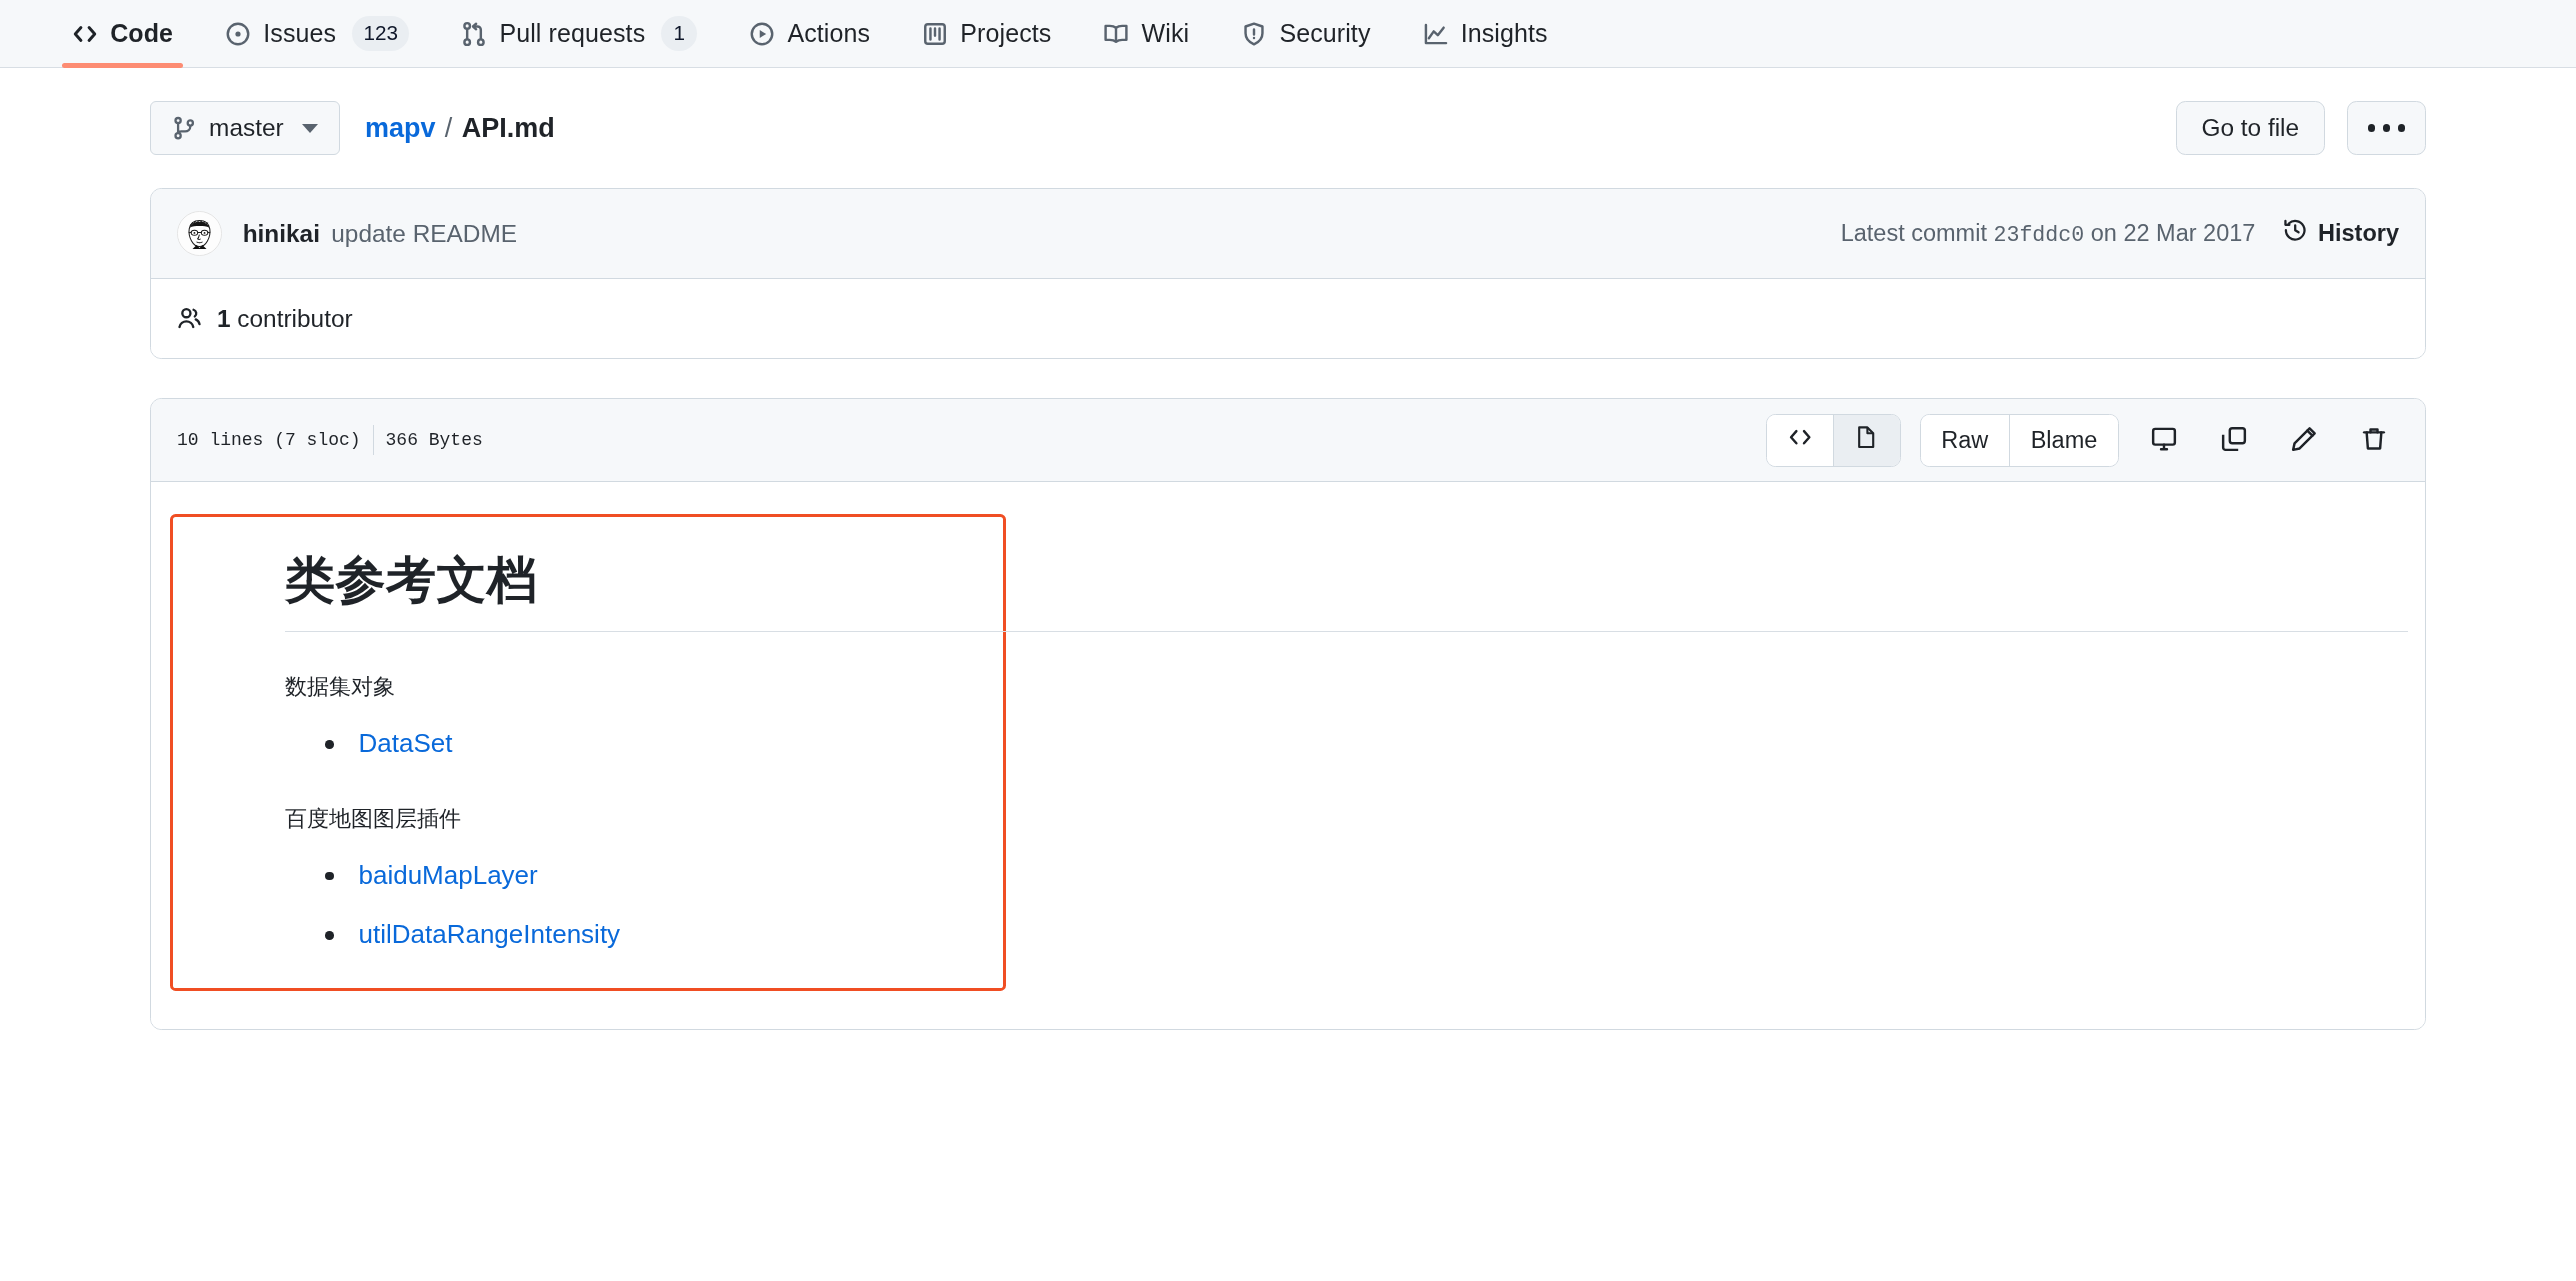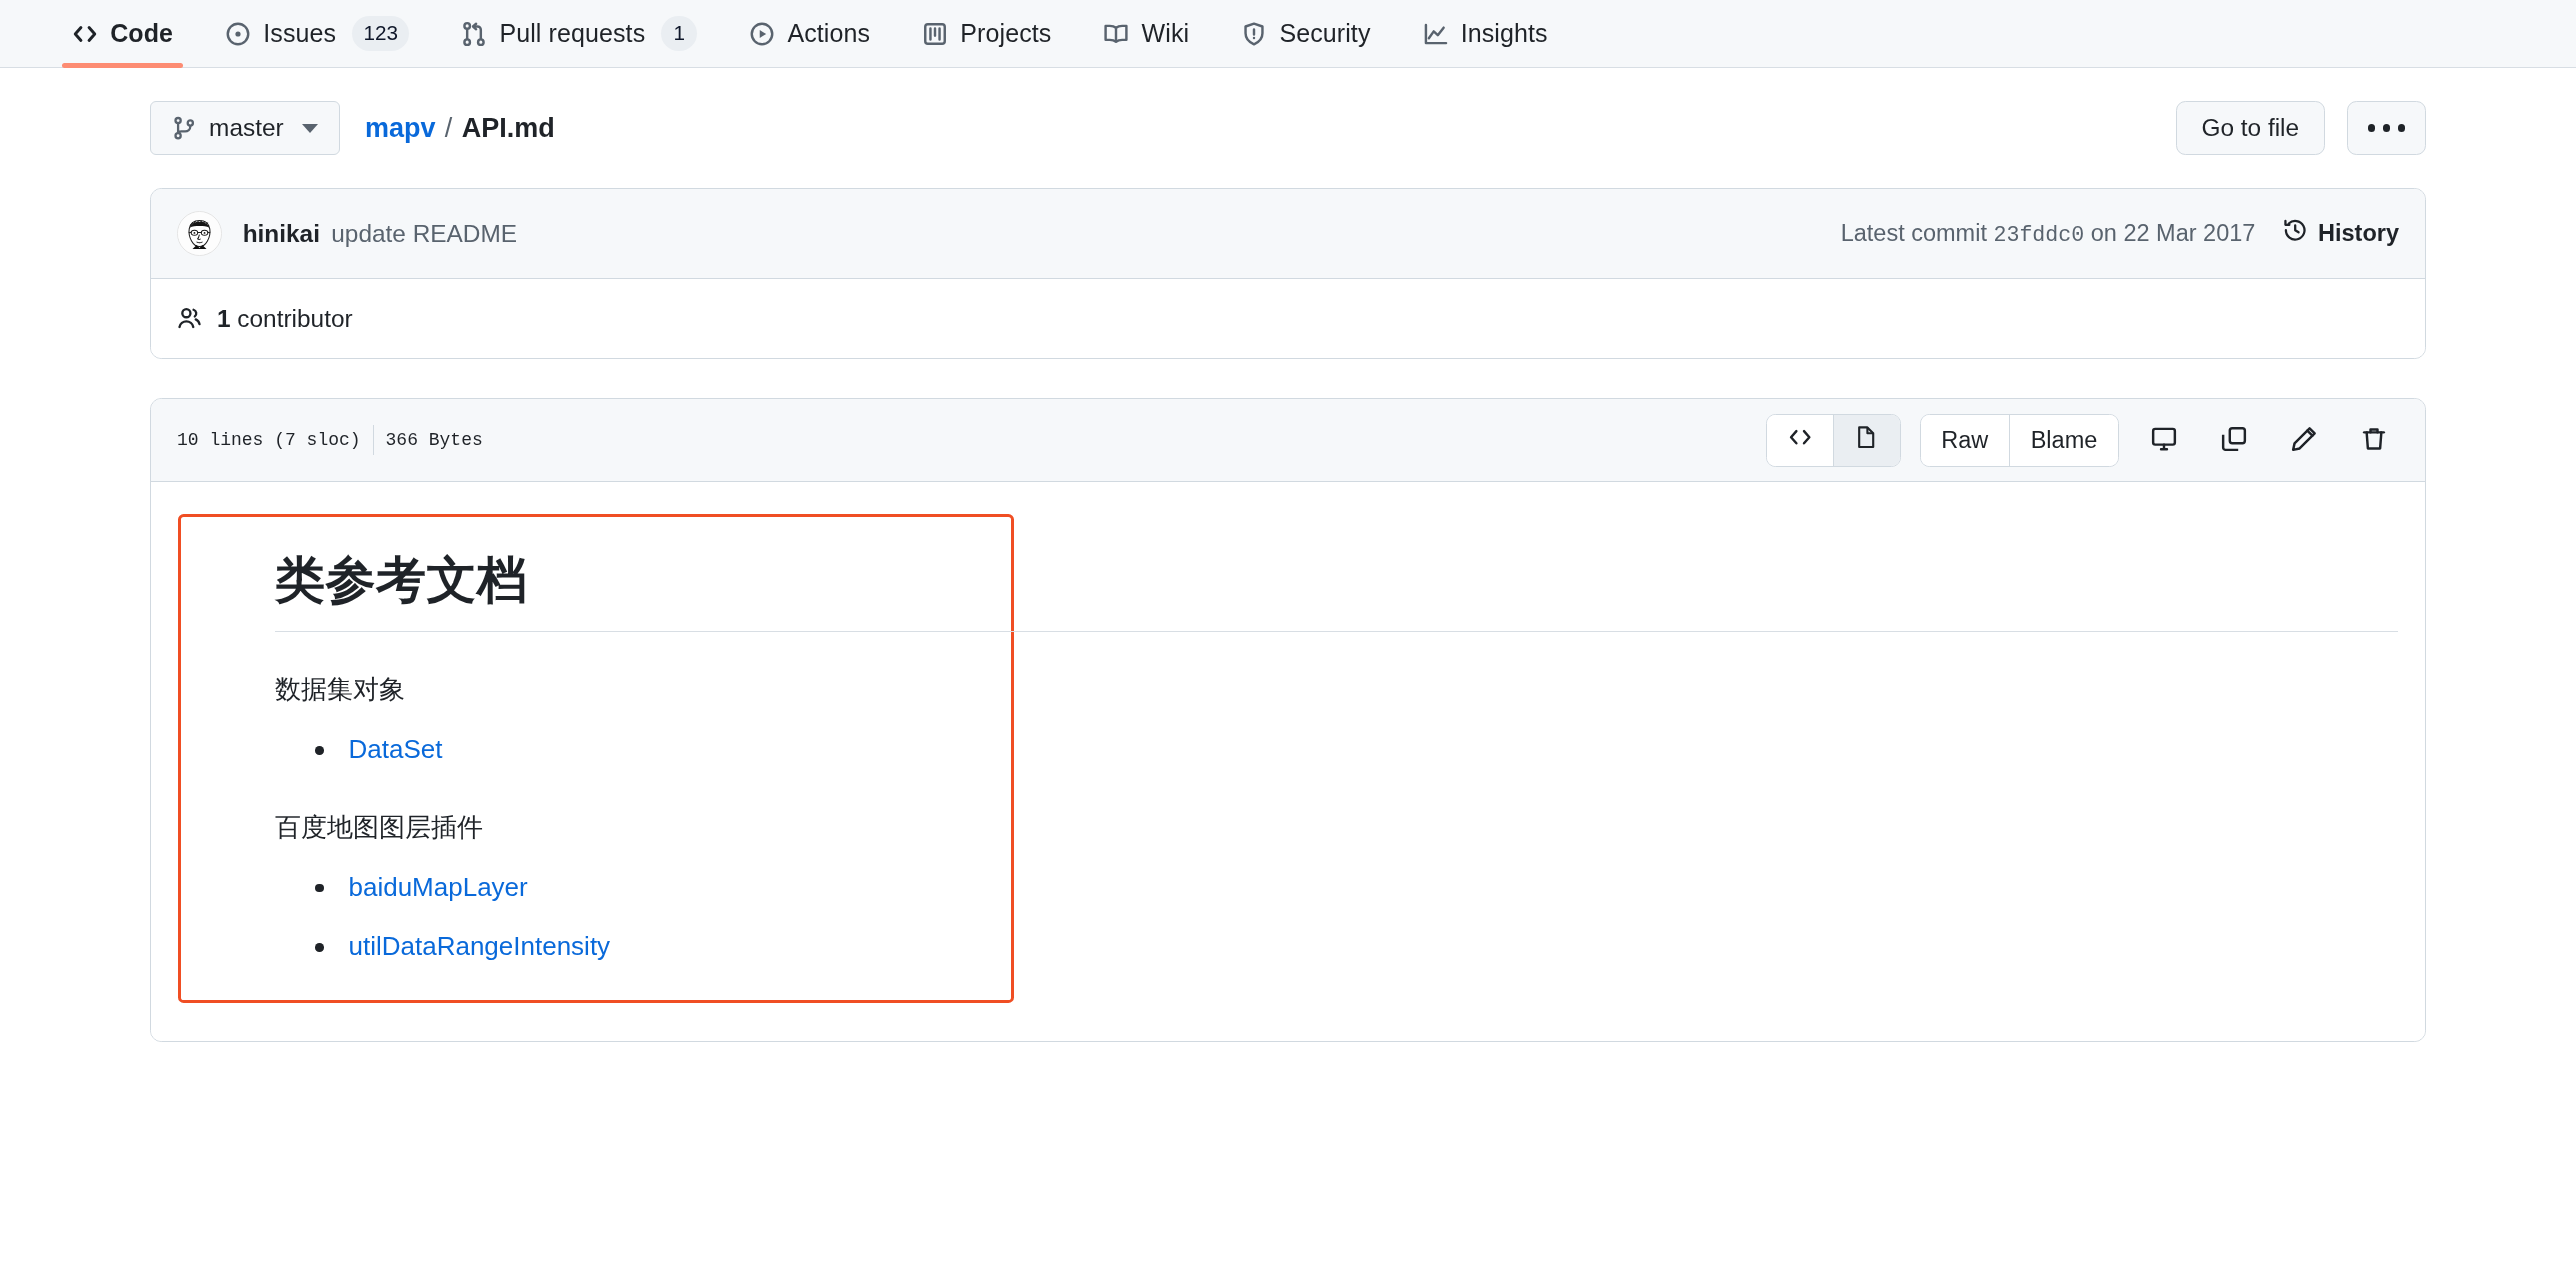--- a/index.html
+++ b/index.html
@@ -234,25 +234,25 @@
     align-items: center;
     justify-content: center;
     color: #1f2328;
     cursor: pointer;
     border-radius: 7.5px;
   }
 
   
   .markdown-wrap { padding: 32px 0 38px 0; background:#fff; }
   .highlight-box {
-    margin-left: 27px;
+    margin-left: 19px;
     width: 836px;
     border: 3.8px solid #f04e23;
     border-radius: 5.6px;
-    padding: 32px 0 34px 0;
+    padding: 32px 0 34px 18px;
     position: relative;
   }
   .md {
     padding-left: 94px;
     position: relative;
   }
   .md h1 {
     margin: 0;
     font-size: 50px;
     font-weight: 700;
@@ -262,21 +262,21 @@
   }
   .md .h1-rule {
     height: 0.9px;
     background: #d8dee4;
     margin-top: 19px;
     width: 2123px;
   }
   .md p {
     margin: 0;
     padding-top: 39px;
-    font-size: 26px;
+    font-size: 22px;
     line-height: 1.5;
     color: #1f2328;
   }
   .md ul {
     margin: 0;
     padding: 20.7px 0 0 66px;
     list-style: none;
   }
   .md li {
     position: relative;

